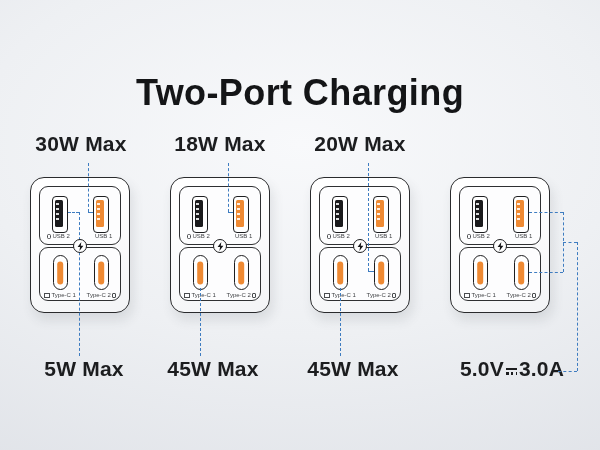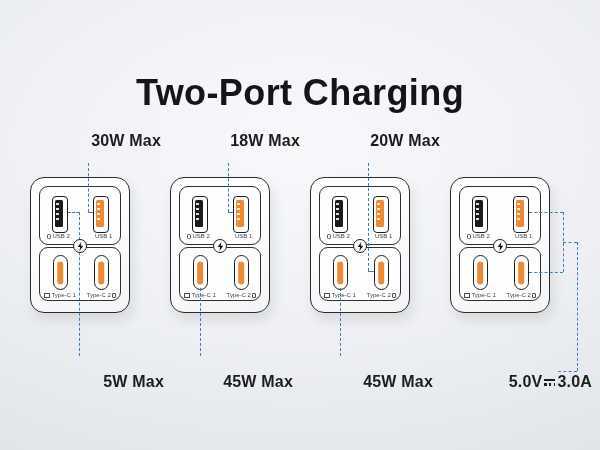--- a/index.html
+++ b/index.html
@@ -57,24 +57,24 @@
   }
   .pl-usb2 { left:7px;  top:46px; }
   .pl-usb1 { left:55px; top:46px; }
   .pl-c1   { left:4px;  top:44px; }
   .pl-c2   { right:4px; top:44px; }
   .watch-icon  { display:inline-block; width:4px;   height:5.5px; border:0.9px solid #4a4c4f; border-radius:1.5px; box-sizing:border-box; }
   .laptop-icon { display:inline-block; width:6px;   height:4.2px; border:0.9px solid #4a4c4f; border-bottom-width:1.6px; box-sizing:border-box; }
   .phone-icon  { display:inline-block; width:3.6px; height:5.5px; border:0.9px solid #4a4c4f; border-radius:1px; box-sizing:border-box; }
   
   .callout {
-    position:absolute; width:160px; text-align:right; white-space:nowrap;
-    font-size:16px; font-weight:600; color:#1c1d1f; letter-spacing:0.2px;
-  }
-  .callout.top { top:132px; } .callout.bottom { top:357px;margin-top:16px; }
+    position:absolute; width:160px; text-align:center; white-space:nowrap;
+    font-size:21px; font-weight:600; color:#1c1d1f; letter-spacing:0.2px;
+  }
+  .callout.top { top:132px; } .callout.bottom { top:357px; }
   .dc-symbol { position:relative; display:inline-block; width:13px; height:11px; margin:0 1px; vertical-align:-1px; }
   .dc-symbol::before { content:""; position:absolute; left:1px; right:1px; top:1.5px; height:2.6px; background:#1c1d1f; }
   .dc-symbol::after  { content:""; position:absolute; left:1px; right:1px; bottom:2px; height:2.6px;
     background:repeating-linear-gradient(90deg,#1c1d1f 0 2.6px, transparent 2.6px 4.8px); }
   
   .ln { position:absolute; z-index:2; }
   .ln.h { height:0; border-top:1.6px dashed #3E7CC0; }
   .ln.v { width:0;  border-left:1.6px dashed #3E7CC0; }
 </style>
 </head>

